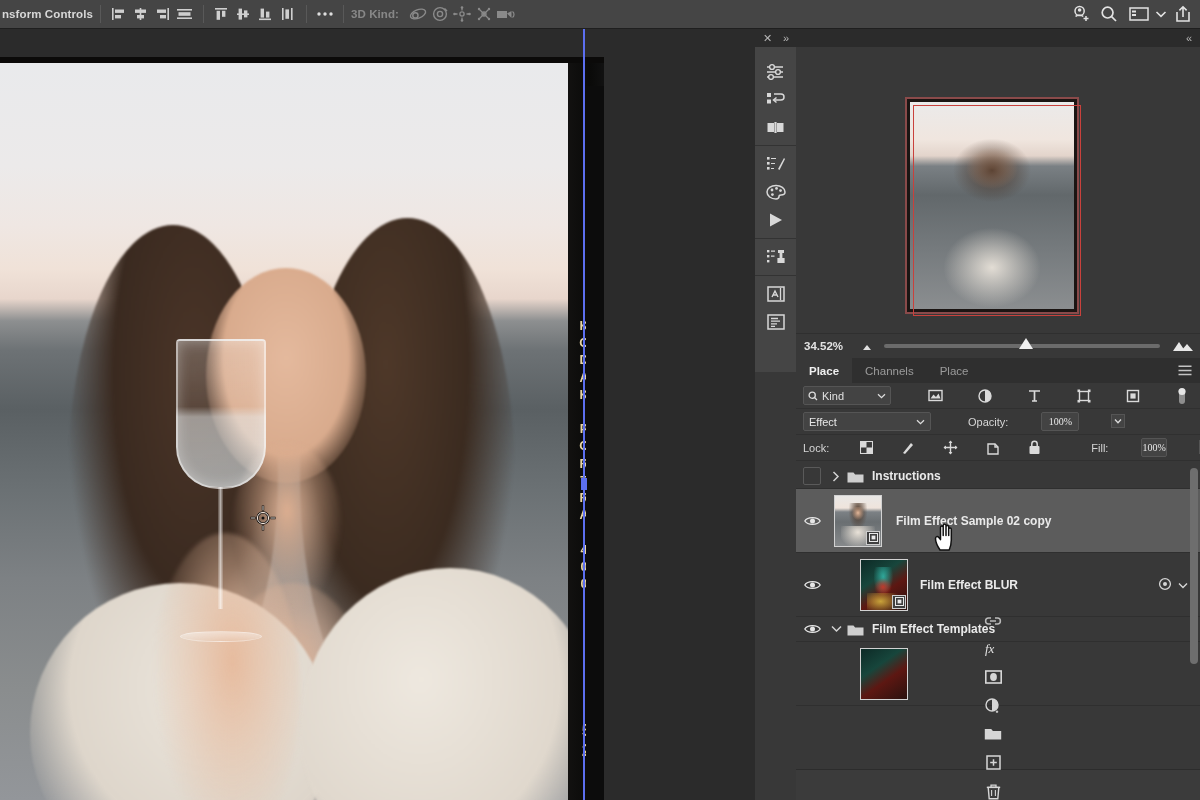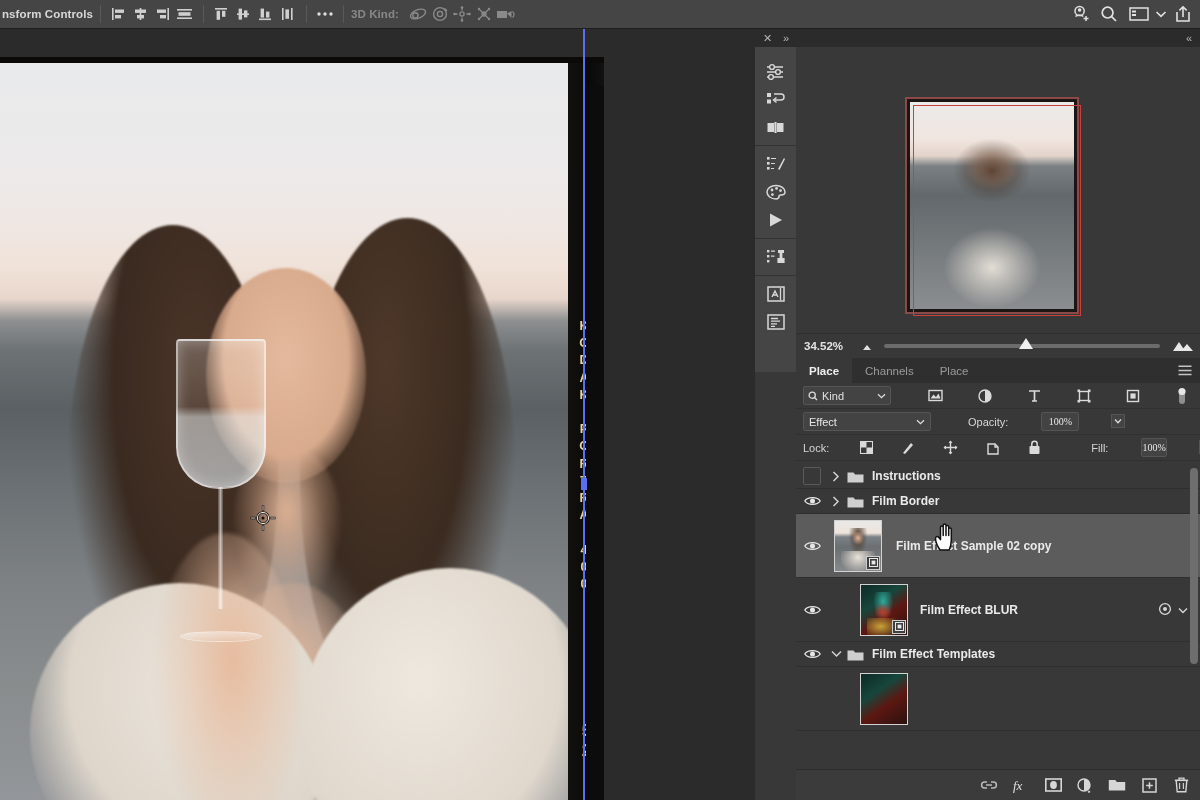--- a/index.html
+++ b/index.html
@@ -242,21 +242,21 @@
   }
   .right-fx { margin-left: auto; display: flex; align-items: center; padding-right: 12px; gap: 6px; }
 
   
   #layer-scroll { position: absolute; right: 2px; top: 108px; width: 8px; height: 300px; }
   #layer-scroll-thumb { position: absolute; top: 2px; width: 8px; height: 196px; background: #6e6e6e; border-radius: 4px; cursor: pointer; }
 
   
   #layers-bottom {
     position: absolute; left: 0; bottom: 0; width: 404px; height: 31px;
-    background: #3b3b3b; border-top: 1px solid #2c2c2c; display: flex; align-items: center; justify-content: flex-end; padding-right: 10px; gap: 14px;
+    background: #3b3b3b; border-top: 1px solid #2c2c2c; display: flex; align-items: center; justify-content: flex-end; padding-right: 10px; gap: 14px; flex-direction: column;
   }
   .lb-ico { width: 18px; height: 18px; display: flex; align-items: center; justify-content: center; cursor: pointer; }
   
   #hand-cursor { position: absolute; left: 933px; top: 522px; width: 26px; height: 32px; z-index: 40; pointer-events: none; }
 </style>
 </head>
 <body>
 
 <div id="app">
 
@@ -701,39 +701,20 @@
               </svg>
           </div>
           <div class="foldericon">
             <svg width="17" height="13" viewBox="0 0 17 13">
                 <path d="M0.5 2.5h6l1.6 2h8.4v8H0.5z" fill="#cfcfcf"></path>
               </svg>
           </div>
           <span class="lname">Instructions</span>
         </div>
 
-        <div class="layer">
-          <div class="eyecell">
-            <svg width="17" height="12" viewBox="0 0 17 12">
-                <path d="M0.8 6 C3.5 1.5, 13.5 1.5, 16.2 6 C13.5 10.5, 3.5 10.5, 0.8 6Z" fill="none" stroke="#e6e6e6" stroke-width="1.3"></path>
-                <circle cx="8.5" cy="6" r="2.5" fill="#e6e6e6"></circle>
-              </svg>
-          </div>
-          <div class="twisty">
-            <svg width="8" height="11" viewBox="0 0 8 11">
-                <path d="M1.5 1 L6 5.5 L1.5 10" stroke="#d2d2d2" stroke-width="1.5" fill="none"></path>
-              </svg>
-          </div>
-          <div class="foldericon">
-            <svg width="17" height="13" viewBox="0 0 17 13">
-                <path d="M0.5 2.5h6l1.6 2h8.4v8H0.5z" fill="#cfcfcf"></path>
-              </svg>
-          </div>
-          <span class="lname">Film Border</span>
-        </div>
 
         <div class="layer tall selected">
           <div class="eyecell">
             <svg width="17" height="12" viewBox="0 0 17 12">
                 <path d="M0.8 6 C3.5 1.5, 13.5 1.5, 16.2 6 C13.5 10.5, 3.5 10.5, 0.8 6Z" fill="none" stroke="#e6e6e6" stroke-width="1.3"></path>
                 <circle cx="8.5" cy="6" r="2.5" fill="#e6e6e6"></circle>
               </svg>
           </div>
           <div class="thumb">
             <div class="figure"></div>

